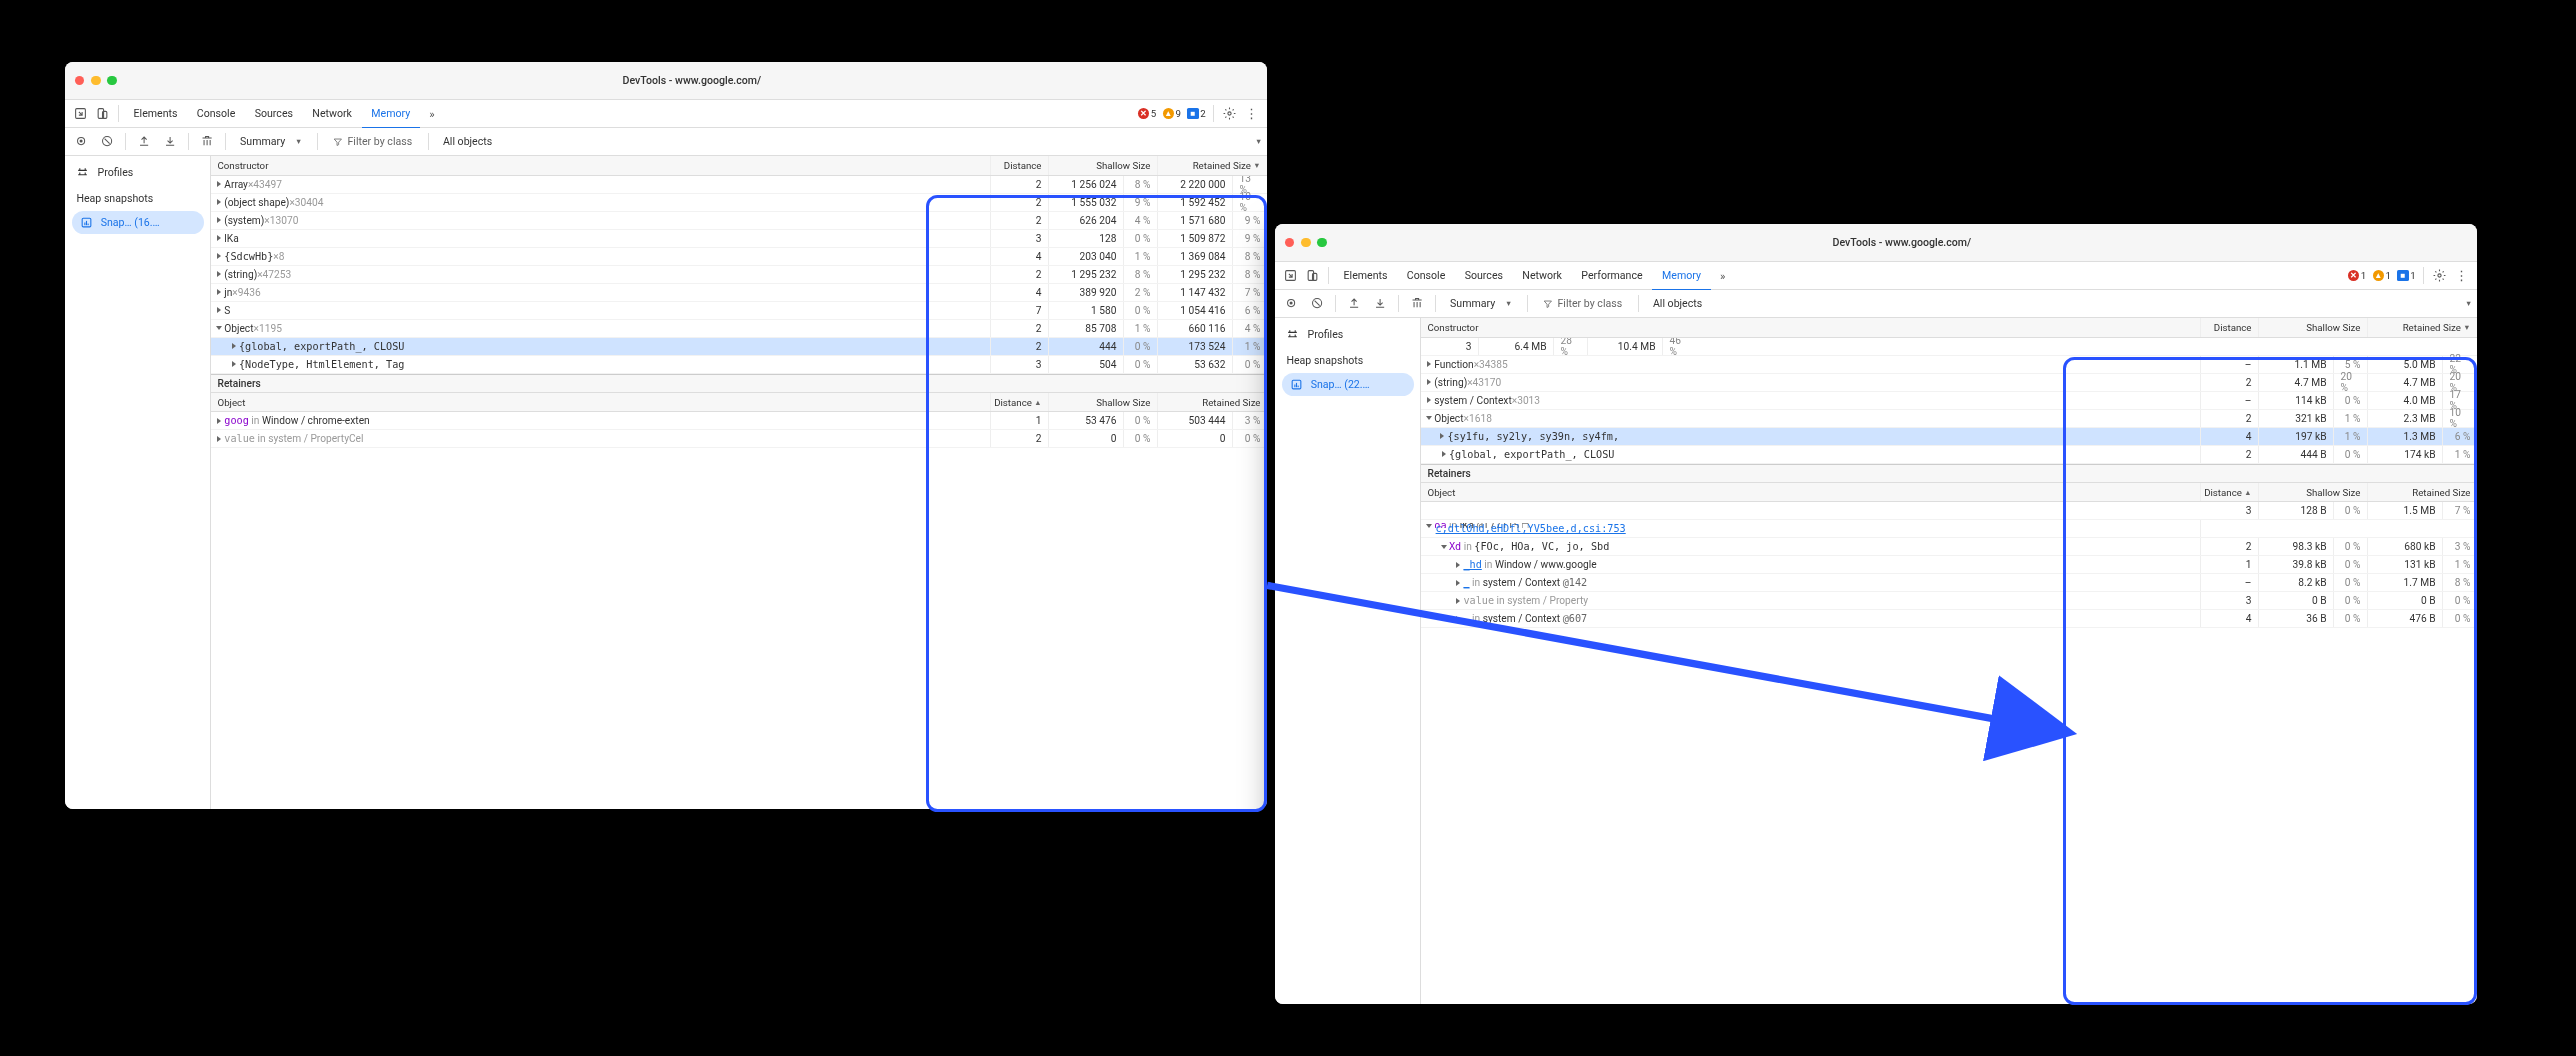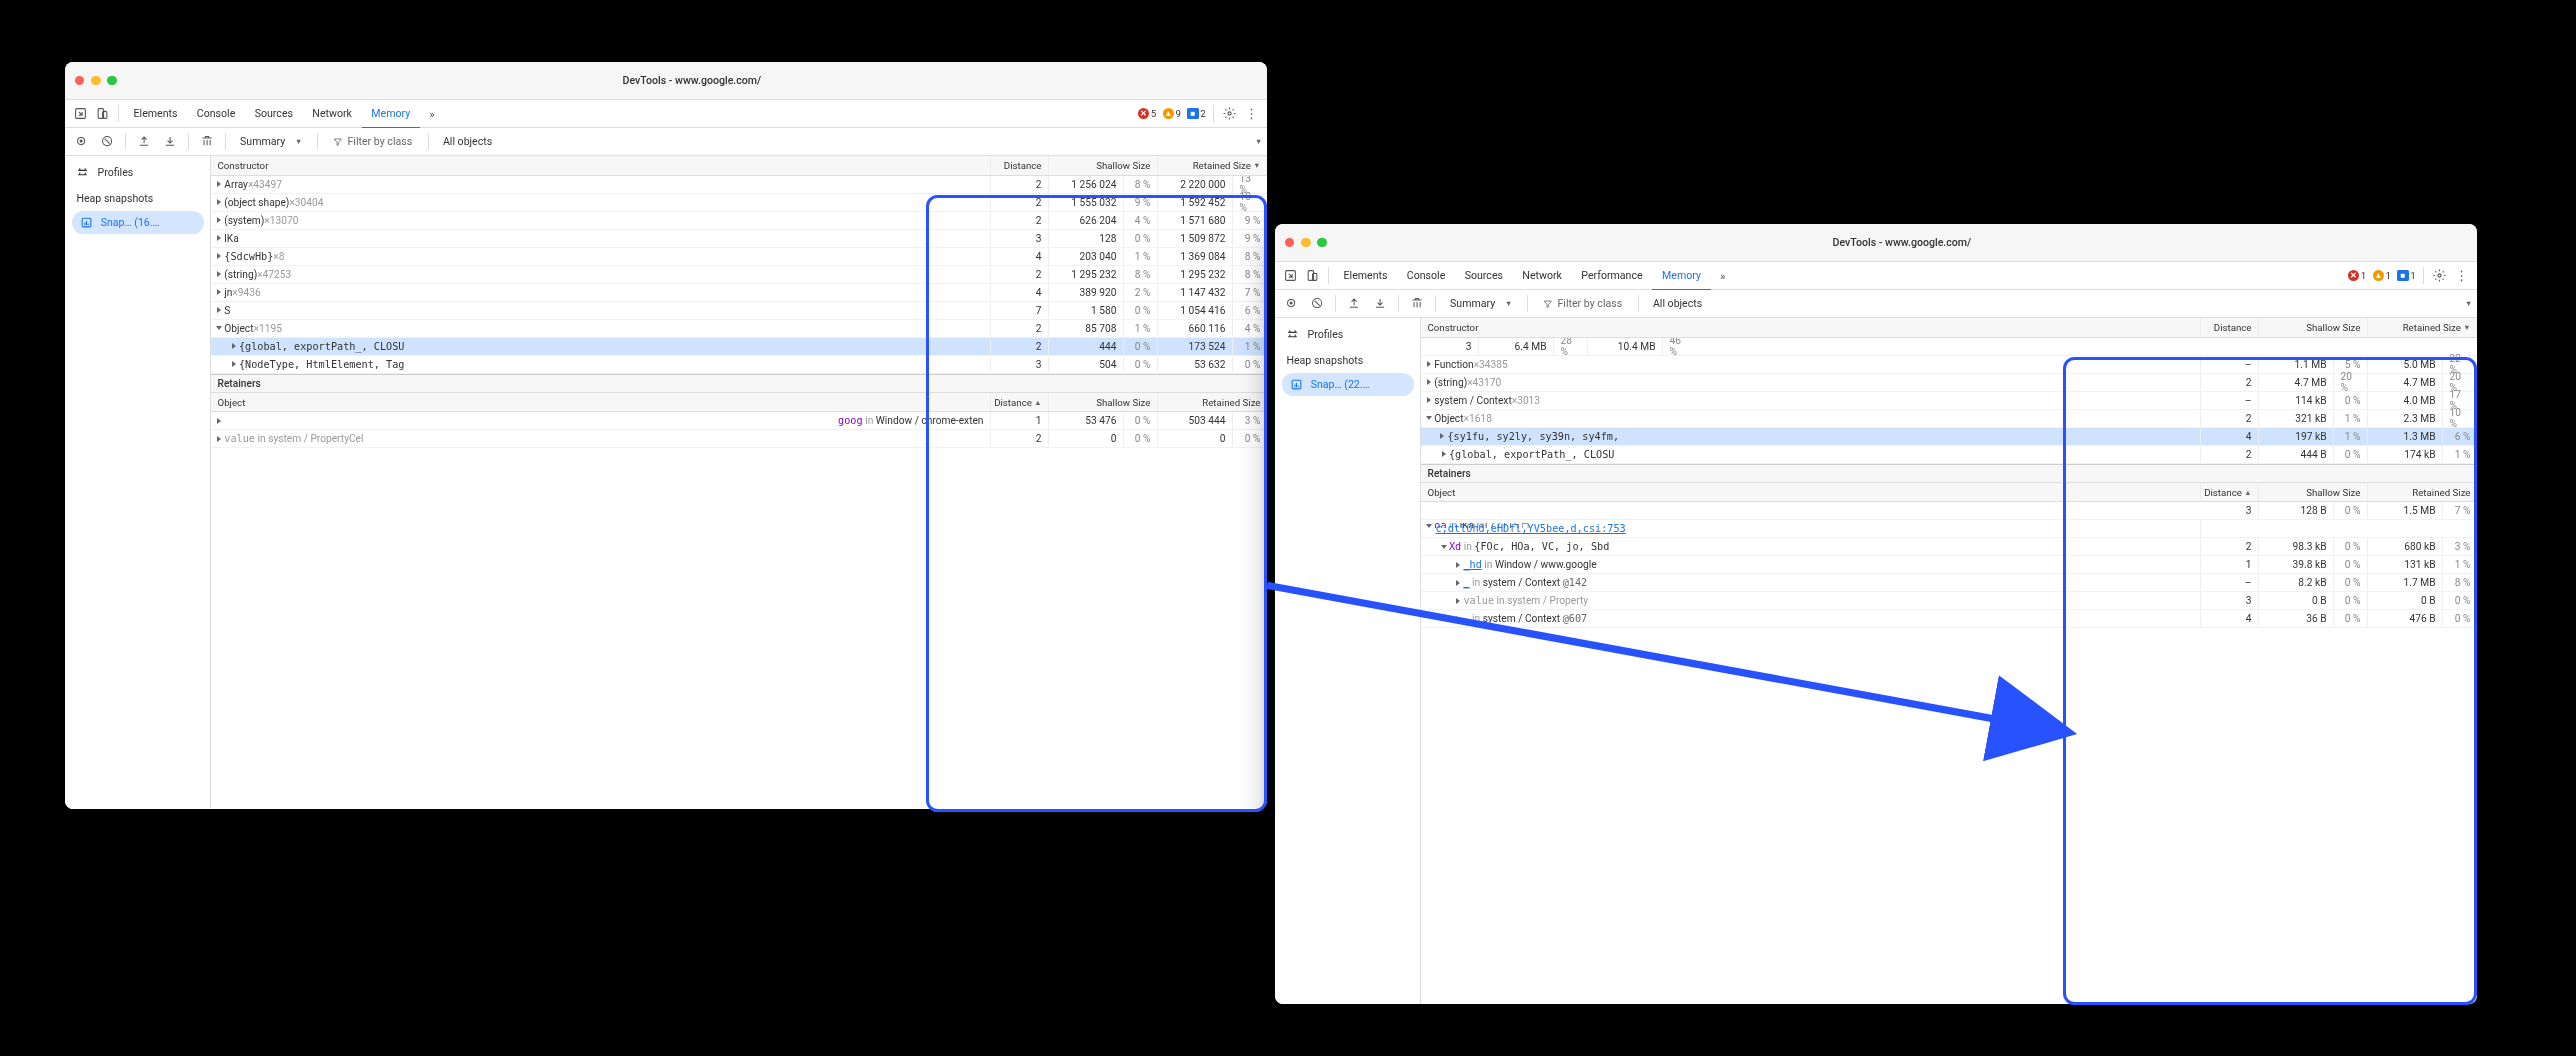--- a/index.html
+++ b/index.html
@@ -325,21 +325,21 @@
         <div class="c-con">Object</div>
         <div class="c-dist">
             <span>Distance</span>
             <span class="sorti">▲</span>
           </div>
         <div class="c-sz" style="width:109px">Shallow Size</div>
         <div class="c-sz" style="width:109px">Retained Size</div>
       </div>
       <div class="grid" id="retL">
           <div class="grow">
-            <div class="c-con" style="padding-left: 4.9px; justify-content: space-between;">
+            <div class="c-con" style="padding-left: 4.9px;">
               <span class="tri"></span>
               <span><span class="purple mono">goog</span> <span class="dim">in</span> Window / chrome-exten</span>
             </div>
             <div class="c-dist">1</div>
             <div class="c-sz">53 476</div>
             <div class="c-pc">0 %</div>
             <div class="c-sz">503 444</div>
             <div class="c-pc">3 %</div>
           </div>
           <div class="grow">

